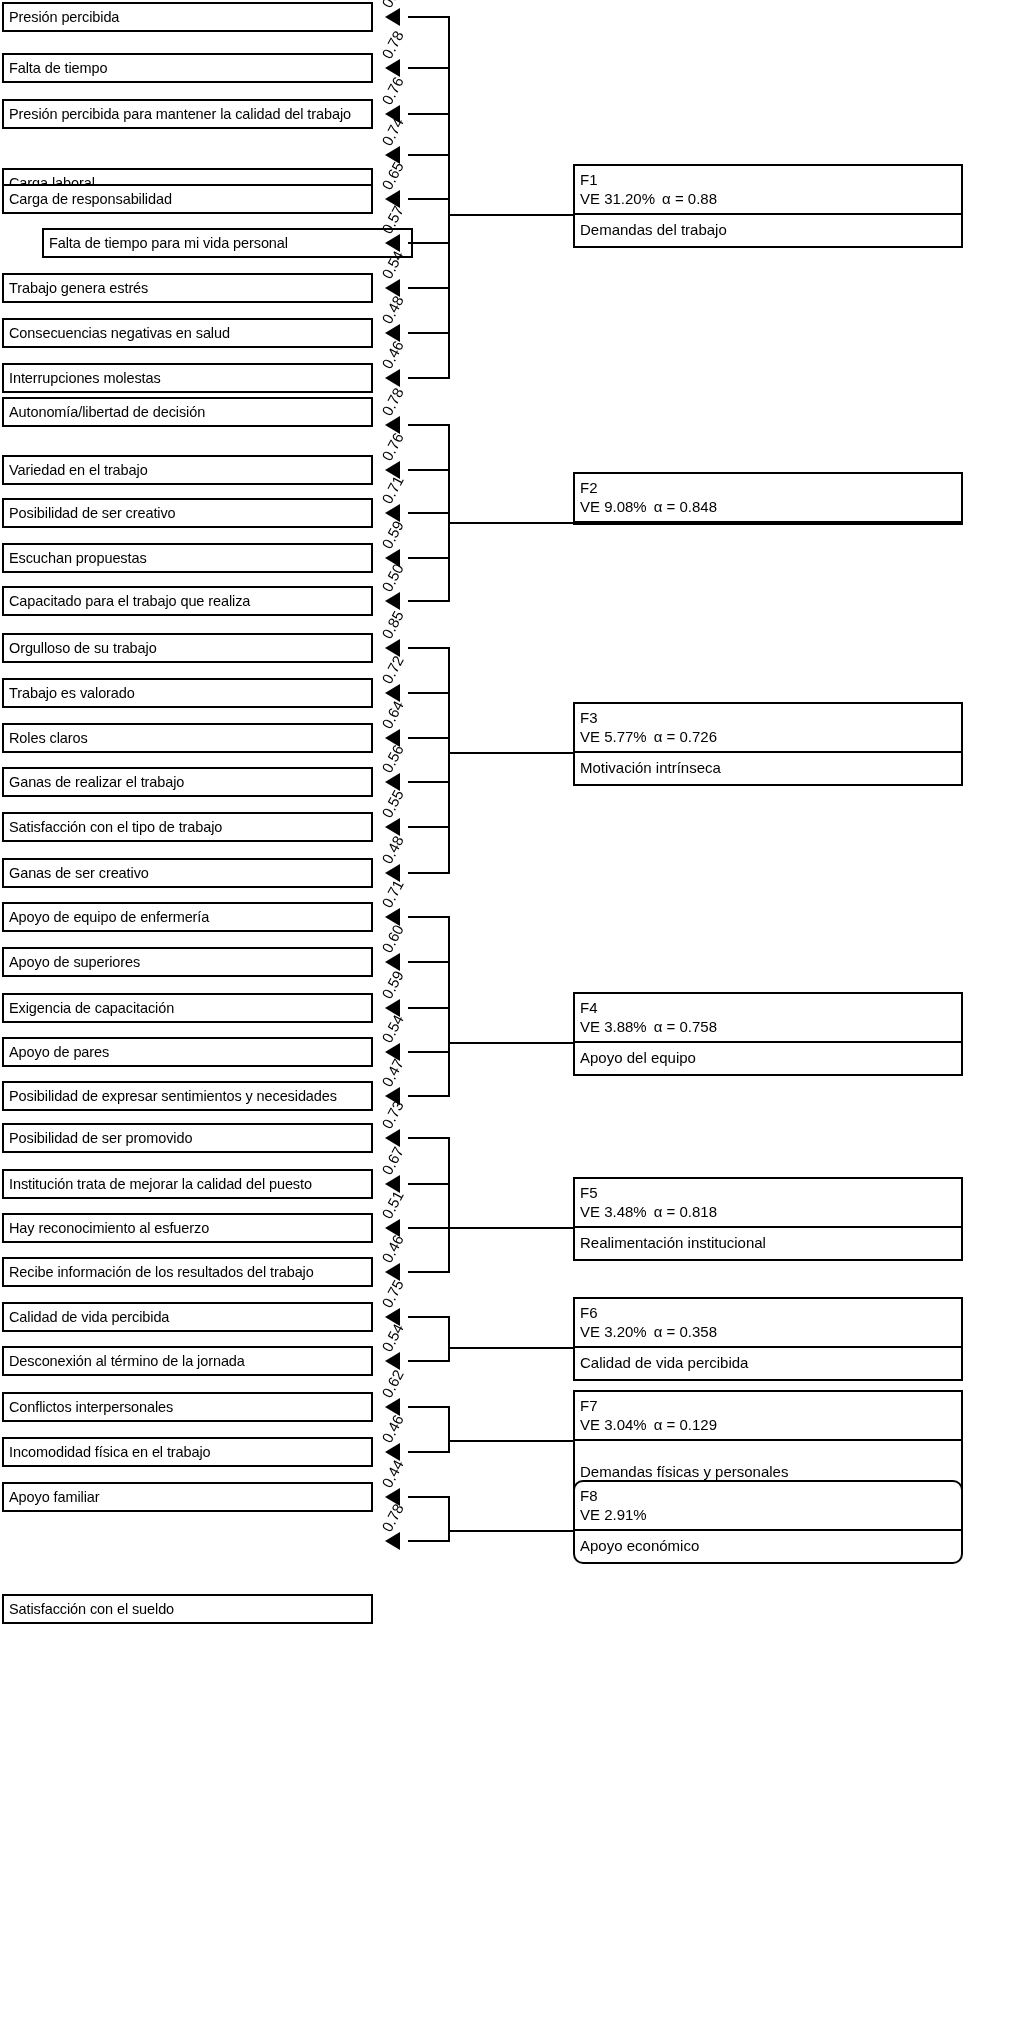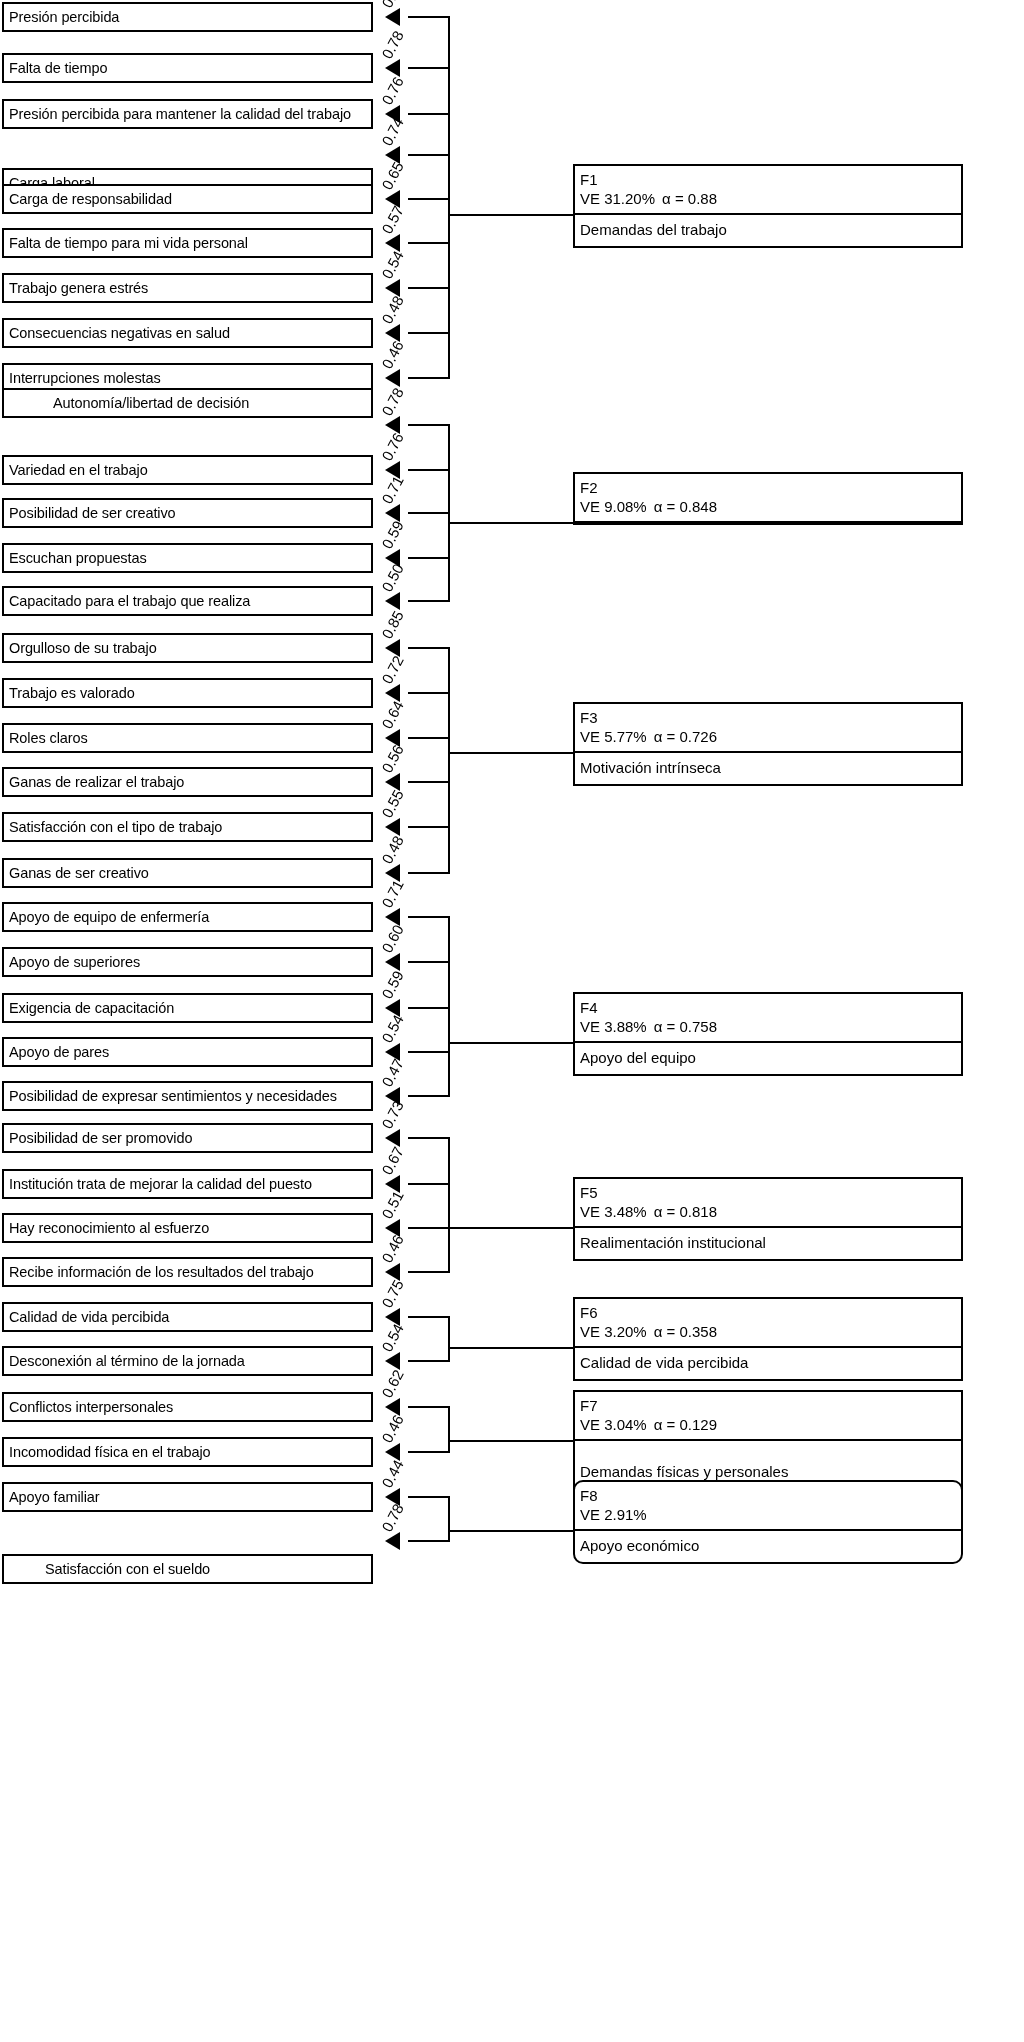--- a/index.html
+++ b/index.html
@@ -113,33 +113,33 @@
       </div>
       <div class="item-box" style="top: 99px;">
         <span class="item-label">Presión percibida para mantener la calidad del trabajo</span>
       </div>
       <div class="item-box" style="top: 140px; margin-top: 28px;">
         <span class="item-label">Carga laboral</span>
       </div>
       <div class="item-box" style="top: 184px;">
         <span class="item-label">Carga de responsabilidad</span>
       </div>
-      <div class="item-box" style="top: 228px;">
+      <div class="item-box" style="top: 228px; margin-left: 40px;">
         <span class="item-label">Falta de tiempo para mi vida personal</span>
       </div>
       <div class="item-box" style="top: 273px;">
         <span class="item-label">Trabajo genera estrés</span>
       </div>
       <div class="item-box" style="top: 318px;">
         <span class="item-label">Consecuencias negativas en salud</span>
       </div>
       <div class="item-box" style="top: 363px;">
         <span class="item-label">Interrupciones molestas</span>
       </div>
-      <div class="item-box" style="top: 388px; padding-left: 44px;">
+      <div class="item-box" style="top: 397px;">
         <span class="item-label">Autonomía/libertad de decisión</span>
       </div>
       <div class="item-box" style="top: 455px;">
         <span class="item-label">Variedad en el trabajo</span>
       </div>
       <div class="item-box" style="top: 498px;">
         <span class="item-label">Posibilidad de ser creativo</span>
       </div>
       <div class="item-box" style="top: 543px;">
         <span class="item-label">Escuchan propuestas</span>
@@ -200,21 +200,21 @@
       </div>
       <div class="item-box" style="top: 1392px;">
         <span class="item-label">Conflictos interpersonales</span>
       </div>
       <div class="item-box" style="top: 1437px;">
         <span class="item-label">Incomodidad física en el trabajo</span>
       </div>
       <div class="item-box" style="top: 1482px;">
         <span class="item-label">Apoyo familiar</span>
       </div>
-      <div class="item-box" style="top: 1554px; padding-left: 36px;">
+      <div class="item-box" style="top: 1594px;">
         <span class="item-label">Satisfacción con el sueldo</span>
       </div>
     </div>
 
   <div id="loadings-layer">
       <div class="loading" style="left: 379px; top: 3px;">0.81</div>
       <div class="loading" style="left: 379px; top: 54px;">0.78</div>
       <div class="loading" style="left: 379px; top: 100px;">0.76</div>
       <div class="loading" style="left: 379px; top: 141px;">0.74</div>
       <div class="loading" style="left: 379px; top: 185px;">0.65</div>

